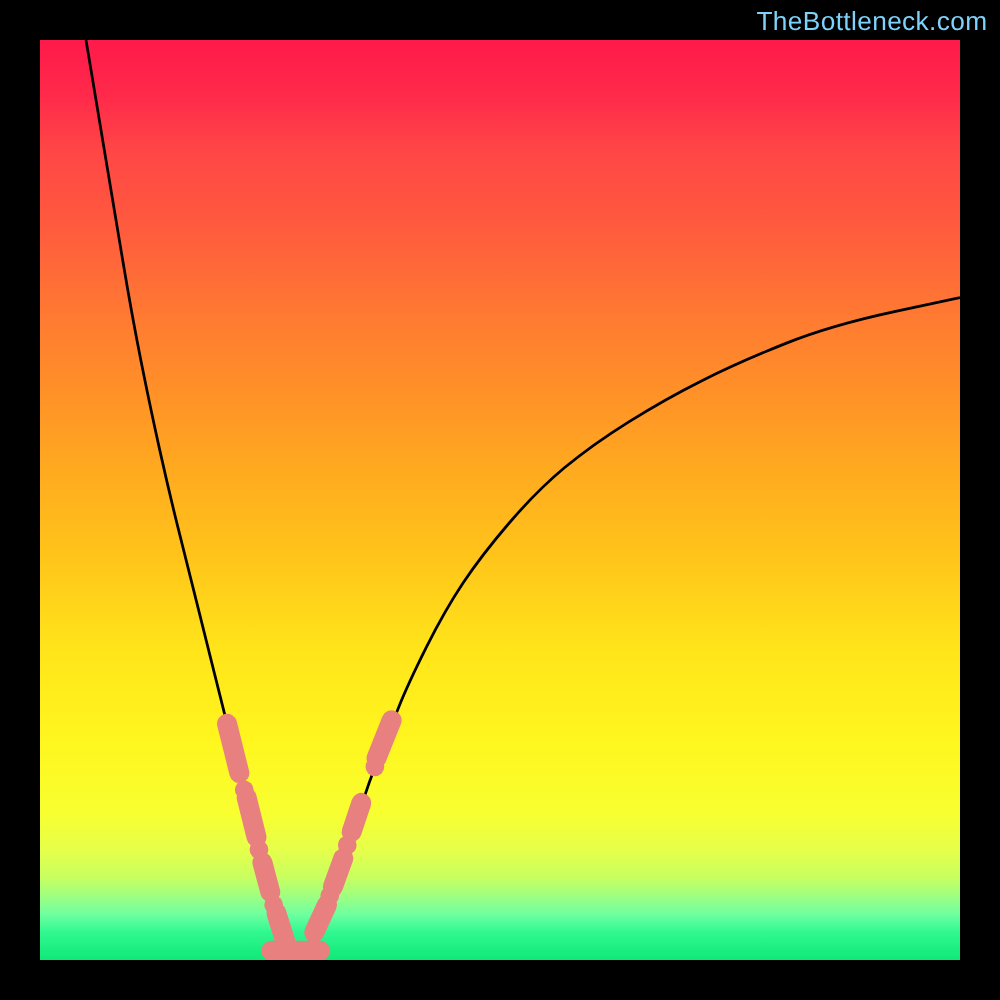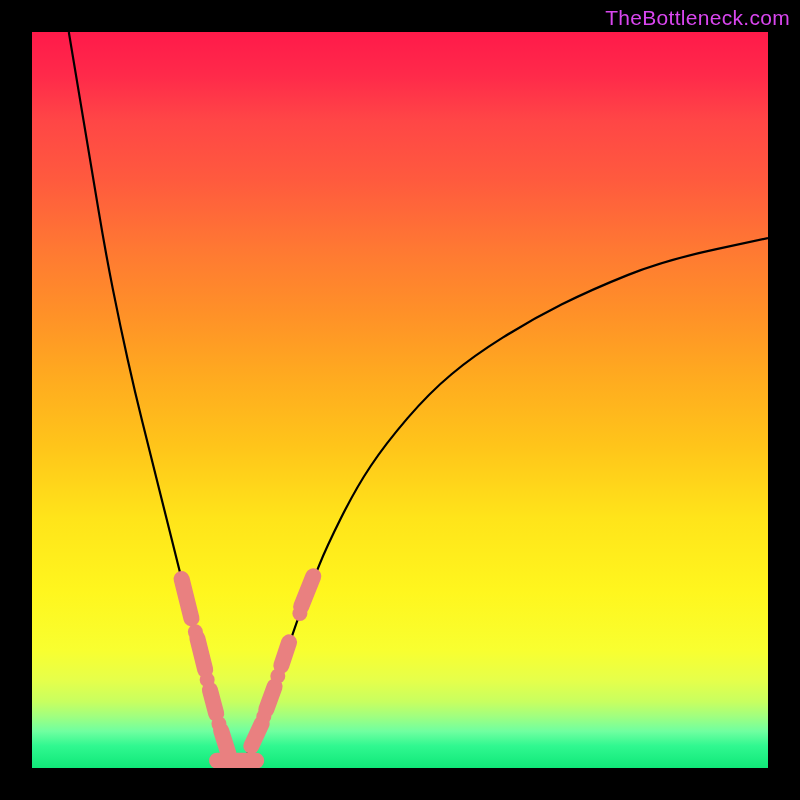--- a/index.html
+++ b/index.html
@@ -46,21 +46,21 @@
       #a0ff80 93%,
       #70ffa0 95%,
       #30f890 97%,
       #10e878 100%
     );
   }
   .watermark {
     position: absolute;
     top: 6px;
     right: 10px;
-    color: #d946ef;
+    color: #7dd3fc;
     font-size: 21px;
     letter-spacing: 0.3px;
     font-weight: 400;
     z-index: 50;
     user-select: none;
   }
   svg {
     position: absolute;
     inset: 0;
     width: 100%;

